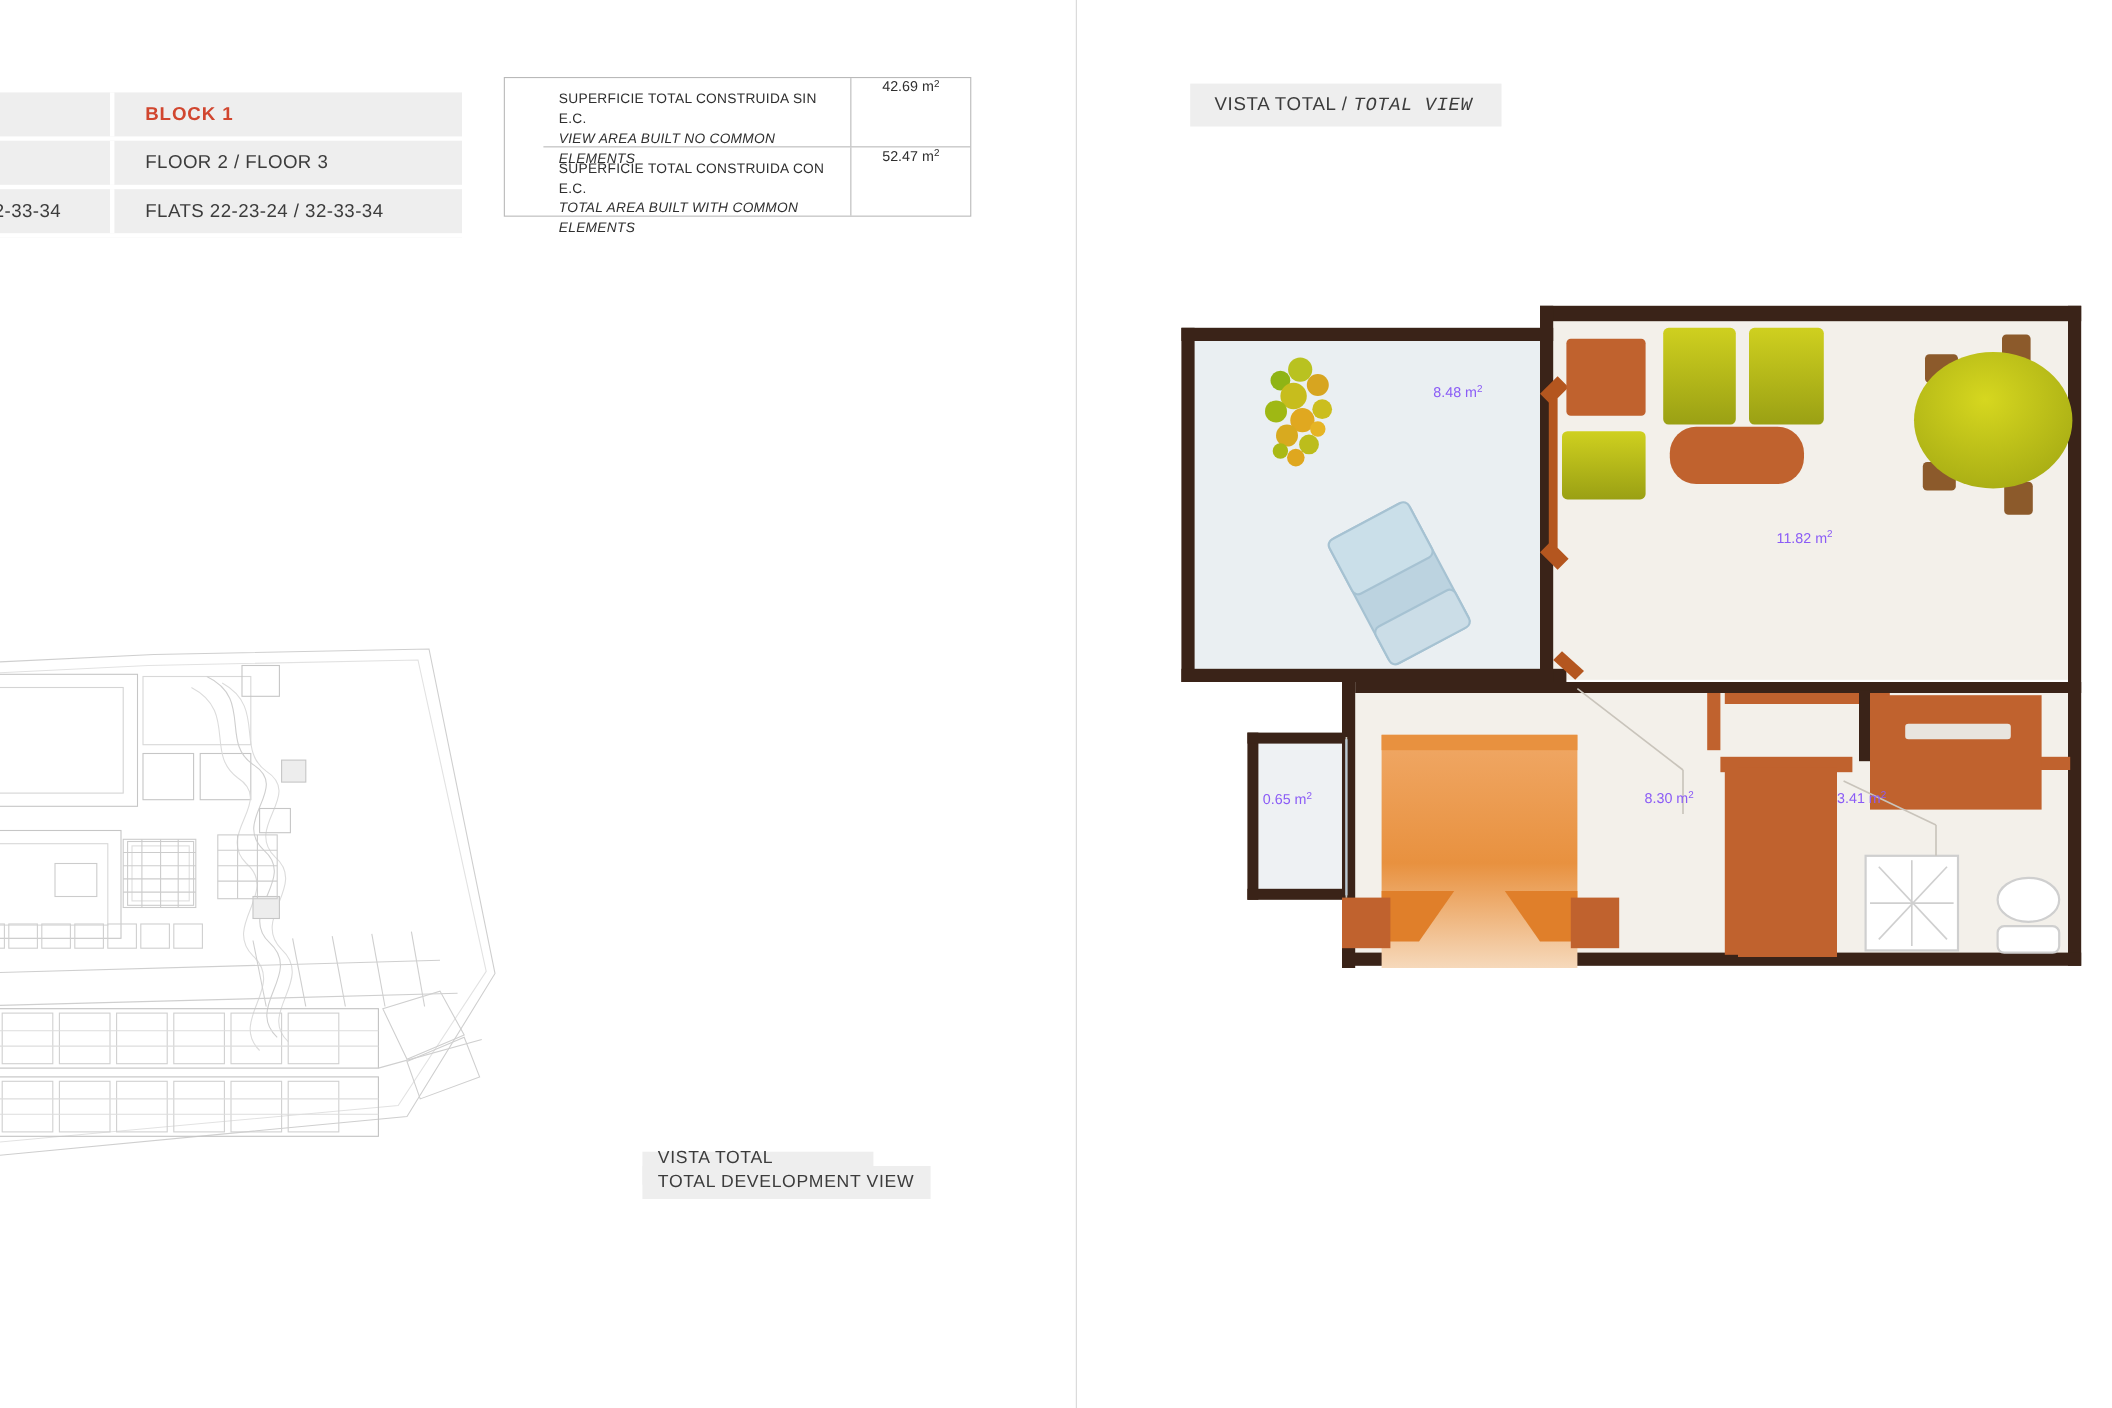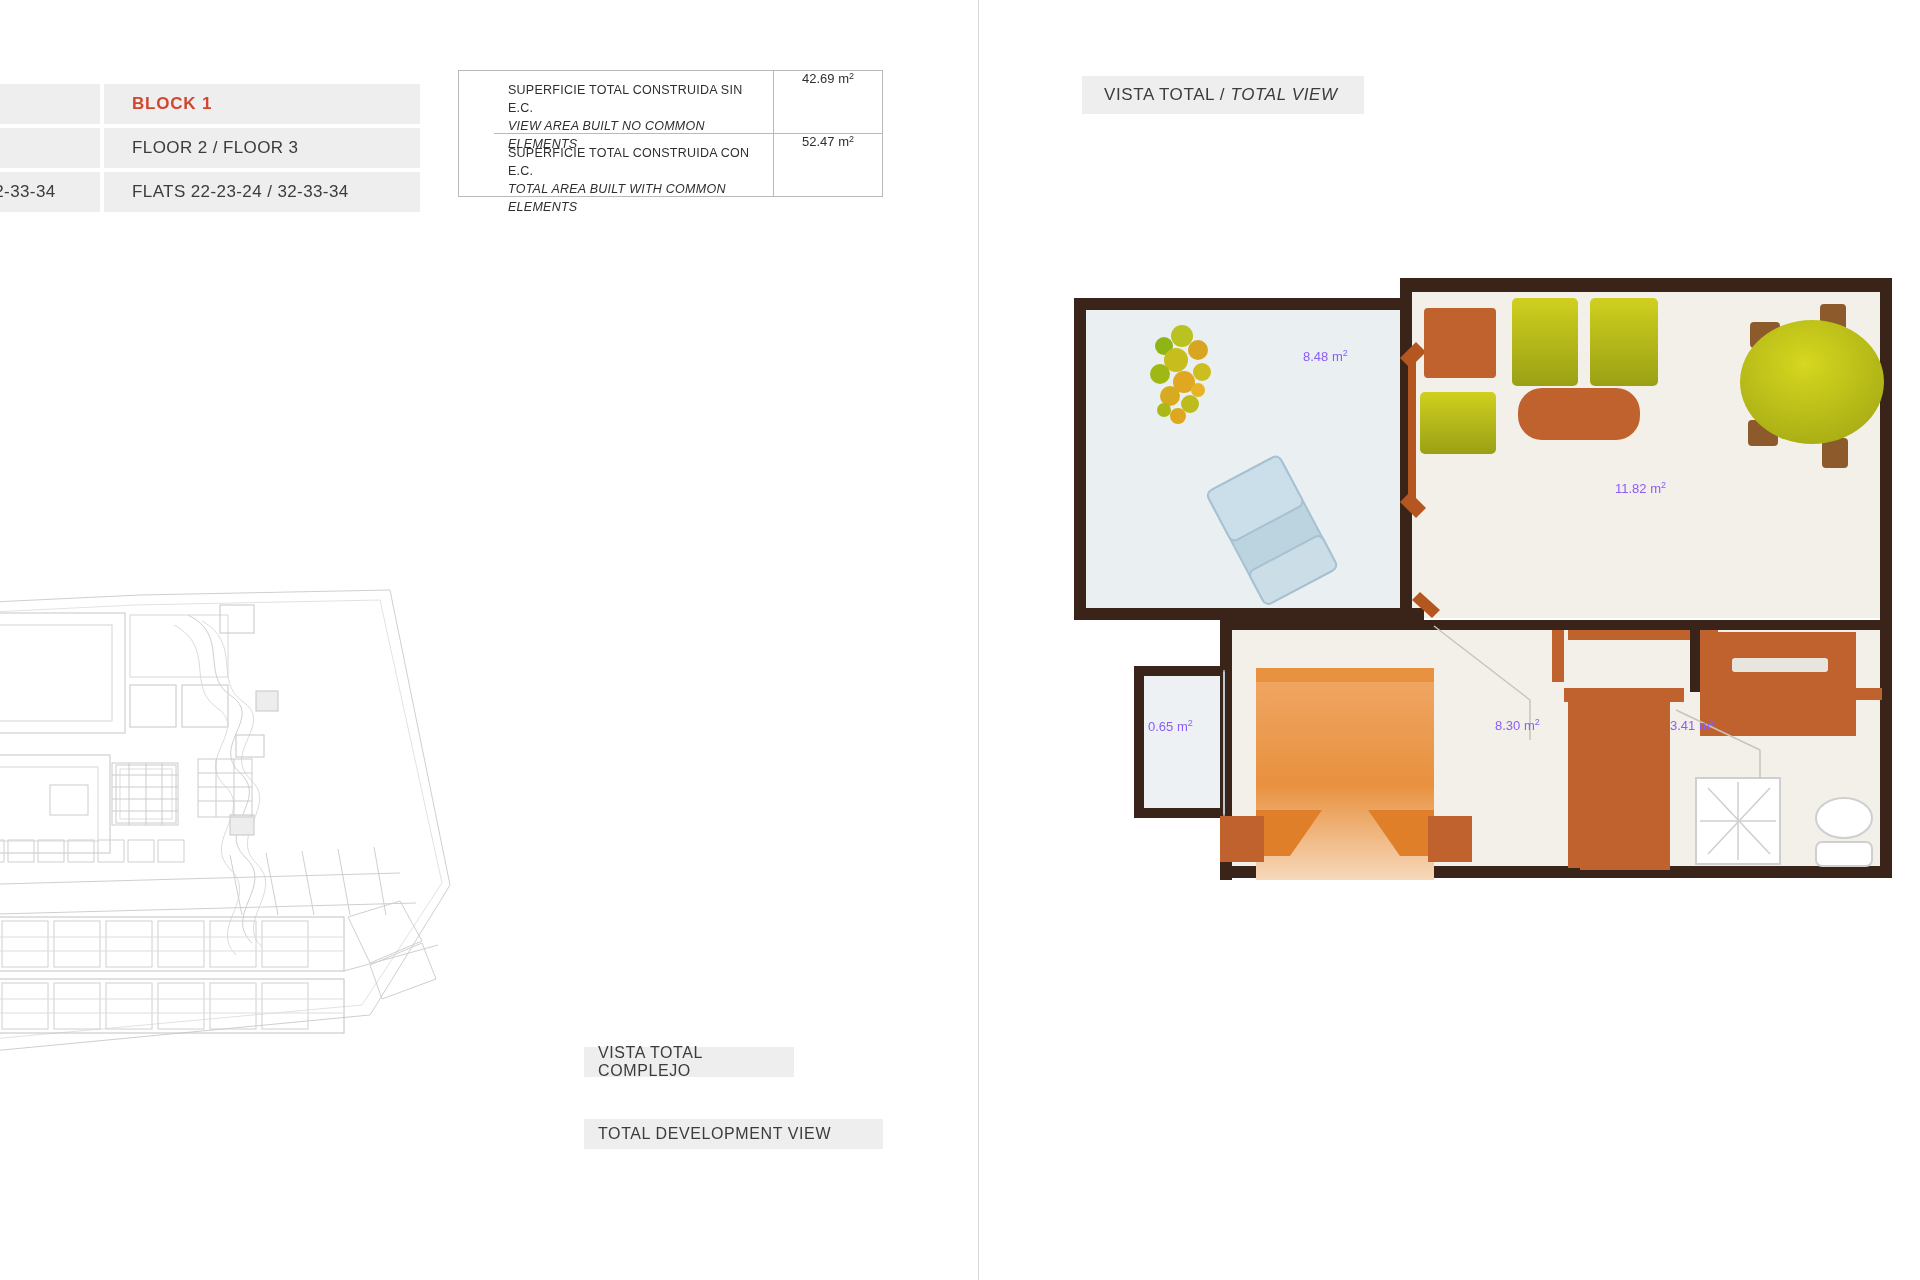--- a/index.html
+++ b/index.html
@@ -112,35 +112,35 @@
   
   #vista-total-caption {
     left: 1082px; top: 76px;
     background: #eeeeee;
     padding: 9px 26px 9px 22px;
     font-size: 17px;
     letter-spacing: .6px;
     color: #3c3c3c;
     white-space: nowrap;
   }
-  #vista-total-caption .ital { font-style: italic; }
+  #vista-total-caption .ital { font-style: italic; font-family: Liberation Mono, monospace; }
 
   
   .caption-box {
     background: #eeeeee;
     font-size: 16px;
     letter-spacing: .6px;
     color: #3c3c3c;
     display: flex;
     align-items: center;
     padding-left: 14px;
     box-sizing: border-box;
   }
   #caption-complejo { left: 584px; top: 1047px; width: 210px; height: 30px; }
-  #caption-development { left: 584px; top: 1119px; width: 299px; height: 30px; }
+  #caption-development { left: 584px; top: 1060px; width: 262px; height: 30px; }
 
   
   #site-plan {
     left: -70px; top: 585px;
     width: 610px; height: 510px;
   }
   #site-plan svg { display: block; }
 
   
   #floor-plan {

